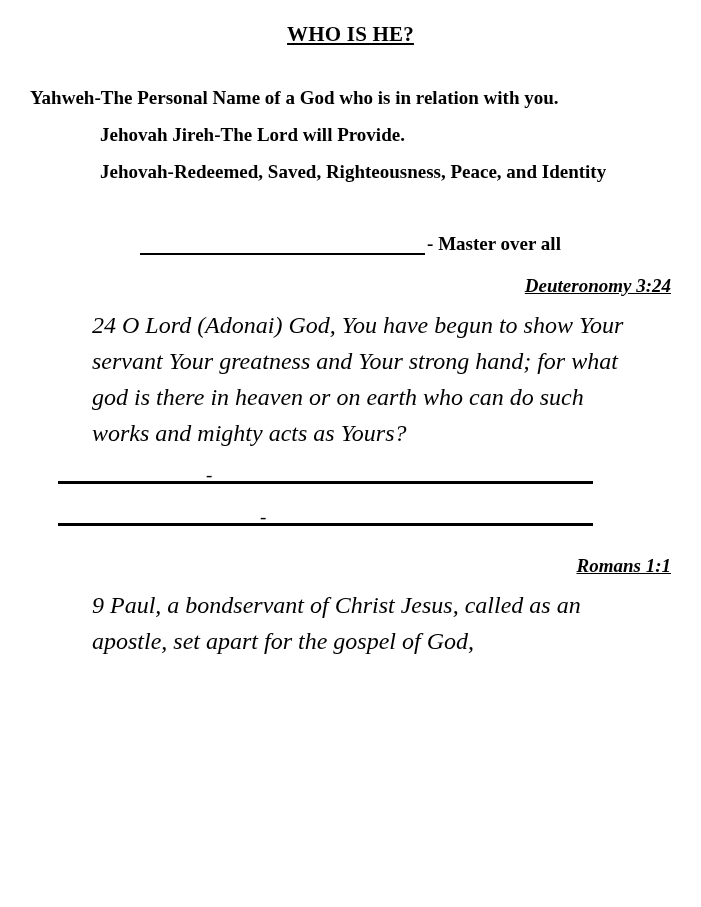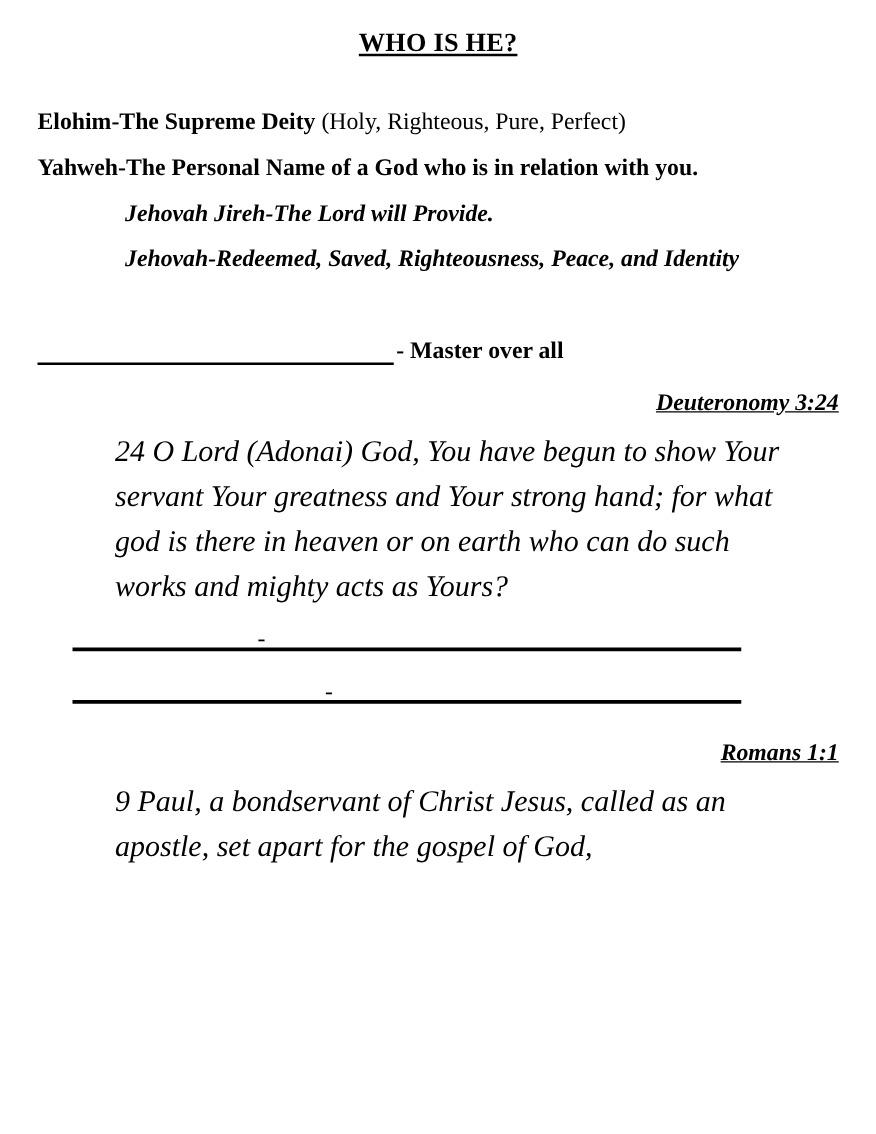--- a/index.html
+++ b/index.html
@@ -43,28 +43,29 @@
     line-height: 1.62;
     margin: 0 0 6px 0;
   }
   .def-line .term {
     font-weight: bold;
   }
   .def-line .plain {
     font-weight: normal;
   }
   .indent-1 { padding-left: 34px; }
-  .indent-2 { padding-left: 70px; font-style: italic; }
+  .indent-2 { padding-left: 70px; }
 
   .blank-head {
     margin-top: 46px;
     font-size: 19px;
     font-weight: bold;
     display: flex;
     align-items: flex-end;
+    justify-content: center;
   }
   .blank-rule {
     display: inline-block;
     width: 285px;
     border-bottom: 2.5px solid #000;
     height: 14px;
     margin-right: 2px;
   }
   .blank-label {
     font-weight: bold;
@@ -113,23 +114,20 @@
 </style>
 </head>
 <body>
 
 <div class="page">
 
   <div class="title">WHO IS HE?</div>
 
   <div class="defs">
     <div class="def-line">
-      <span class="term">Elohim-The Supreme Deity </span><span class="plain">(Holy, Righteous, Pure, Perfect)</span>
-    </div>
-    <div class="def-line">
       <span class="term">Yahweh-The Personal Name of a God who is in relation with you.</span><span class="plain"></span>
     </div>
     <div class="def-line indent-2">
       <span class="term">Jehovah Jireh-The Lord will Provide.</span><span class="plain"></span>
     </div>
     <div class="def-line indent-2">
       <span class="term">Jehovah-Redeemed, Saved, Righteousness, Peace, and Identity</span><span class="plain"></span>
     </div>
   </div>
 

